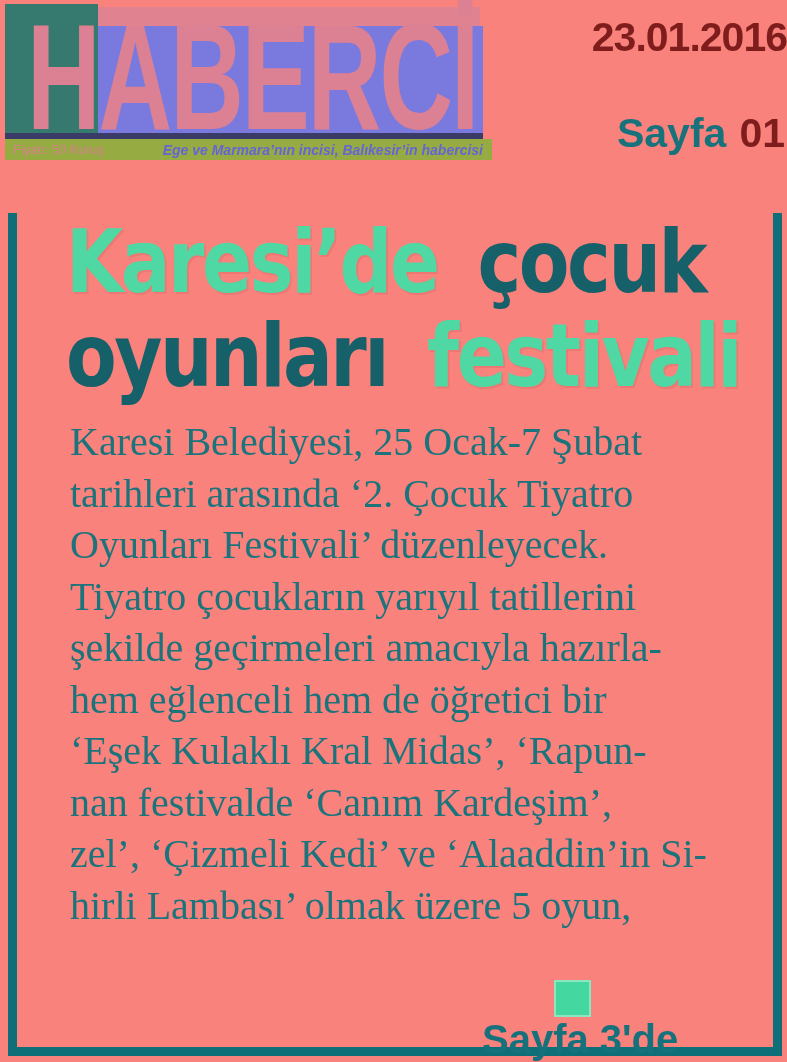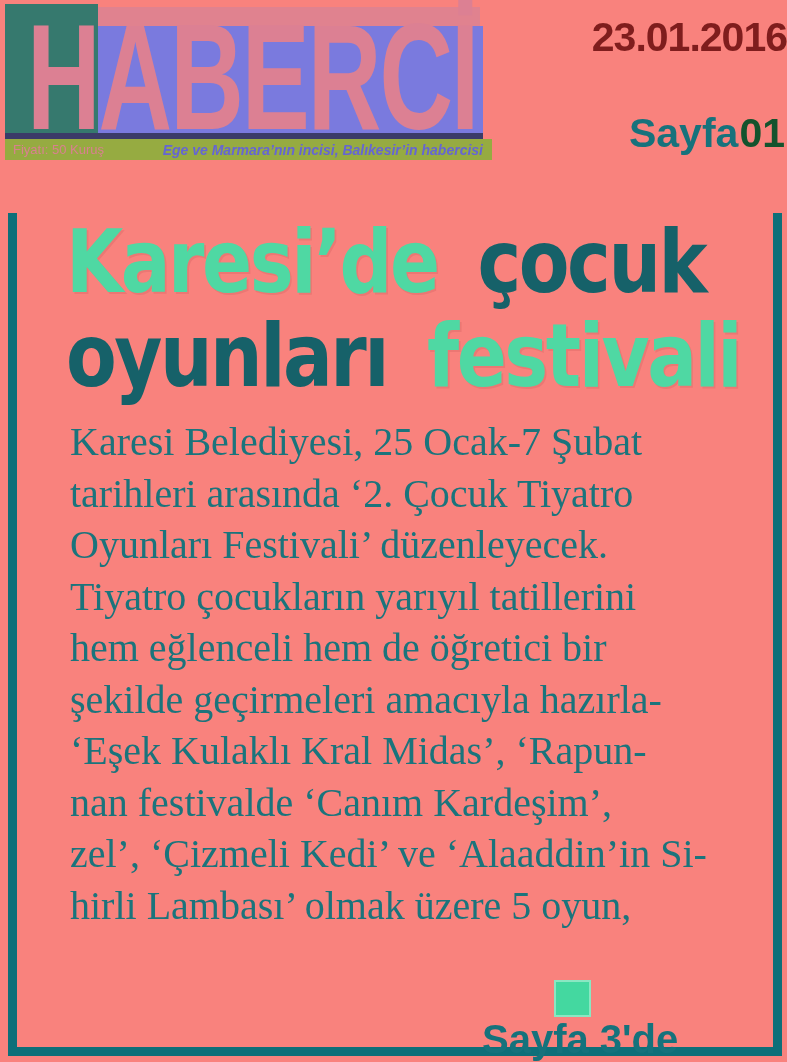--- a/index.html
+++ b/index.html
@@ -33,21 +33,21 @@
   
   .date {
     position:absolute; top:14px; right:0;
     font-weight:bold; font-size:41px; letter-spacing:-1px; color:#7f1d1d;
     white-space:nowrap;
   }
   .pageind {
     position:absolute; top:110px; right:2px;
     font-weight:bold; font-size:41px; color:#17727c; white-space:nowrap;
   }
-  .pagenum { color:#14532d; margin-left:1px; }
+  .pagenum { color:#7f1d1d; margin-left:13px; }
 
   
   .frame-left   { position:absolute; left:8px;   top:213px;  width:9px;   height:843px; background:#0e6f79; }
   .frame-right  { position:absolute; left:773px; top:213px;  width:9px;   height:843px; background:#0e6f79; }
   .frame-bottom { position:absolute; left:8px;   top:1047px; width:774px; height:9px;   background:#0e6f79; }
 
   
   .headline {
     position:absolute; left:66px; top:215px;
     font-family:"DejaVu Sans", sans-serif; font-weight:bold;
@@ -108,22 +108,22 @@
       <span class="hl-dark">oyunları</span>
       <span class="hl-mint">festivali</span>
     </div>
   </div>
 
   <div class="body-text">
     <div>Karesi Belediyesi, 25 Ocak-7 Şubat</div>
     <div>tarihleri arasında ‘2. Çocuk Tiyatro</div>
     <div>Oyunları Festivali’ düzenleyecek.</div>
     <div>Tiyatro çocukların yarıyıl tatillerini</div>
+    <div>şekilde geçirmeleri amacıyla hazırla-</div>
     <div>hem eğlenceli hem de öğretici bir</div>
-    <div>şekilde geçirmeleri amacıyla hazırla-</div>
     <div>‘Eşek Kulaklı Kral Midas’, ‘Rapun-</div>
     <div>nan festivalde ‘Canım Kardeşim’,</div>
     <div>zel’, ‘Çizmeli Kedi’ ve ‘Alaaddin’in Si-</div>
     <div>hirli Lambası’ olmak üzere 5 oyun,</div>
   </div>
 
   <div class="pageref">
     <span class="pr-bullet"></span>
     <span class="pr-label">Sayfa 3'de</span>
   </div>

